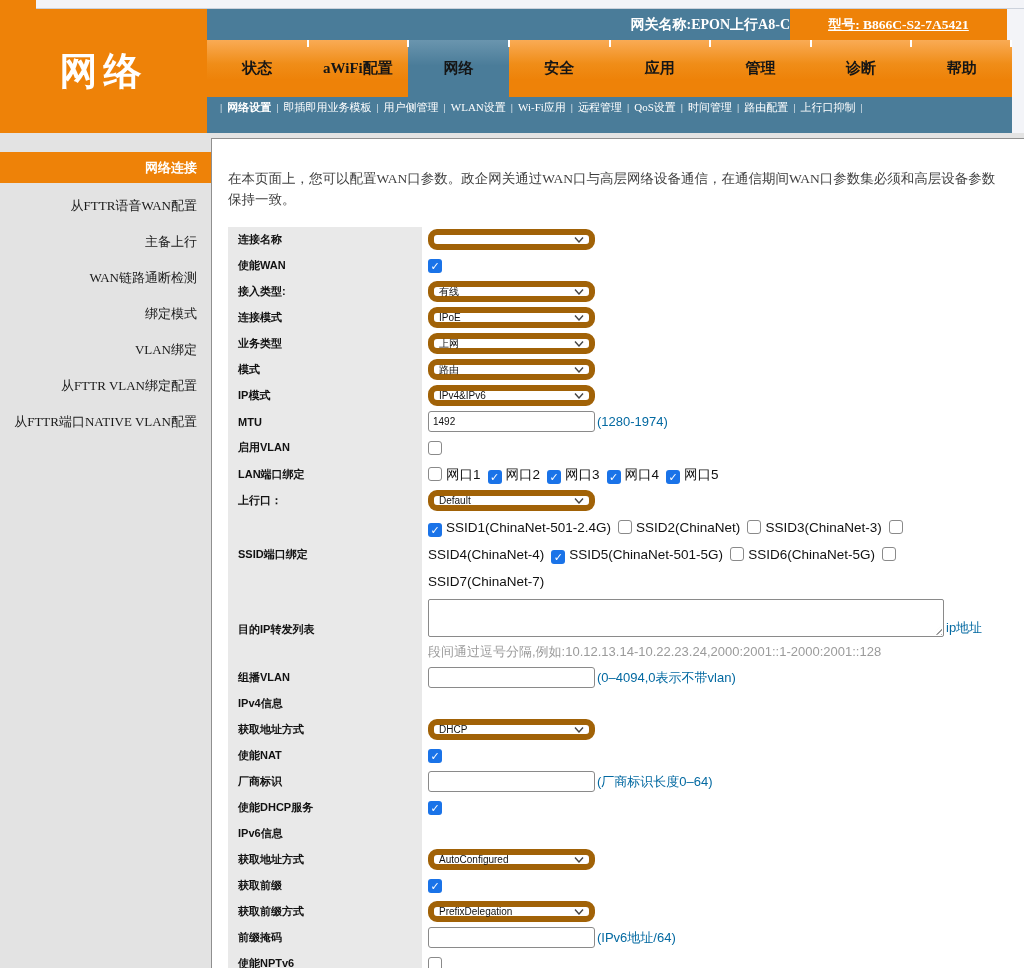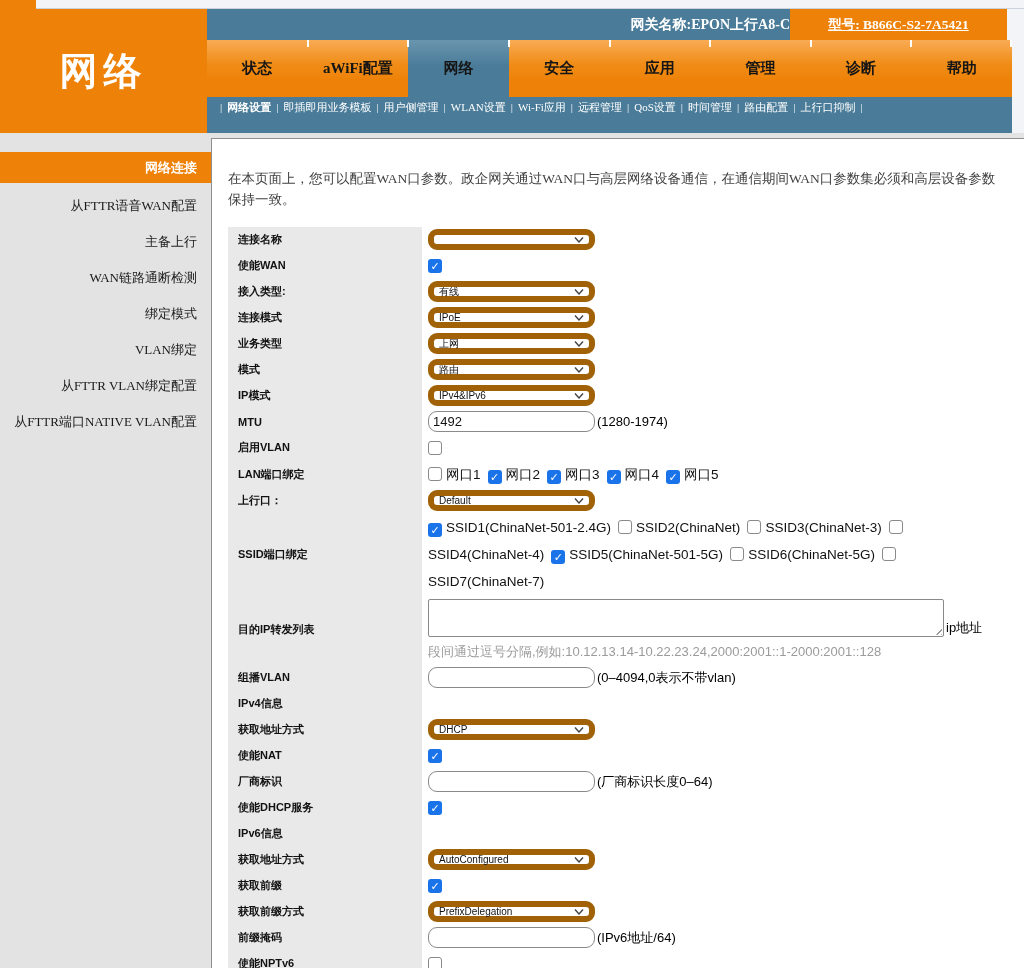--- a/index.html
+++ b/index.html
@@ -53,23 +53,23 @@
 
   
   .frow{display:flex;align-items:stretch;min-height:26px;}
   .flabel{flex:0 0 194px;width:194px;background:#e9e9e9;display:flex;align-items:center;
           padding-left:10px;font-size:11px;font-weight:bold;color:#111;}
   .fctrl{flex:1;display:flex;align-items:center;margin-left:6px;flex-wrap:wrap;}
   .fctrl.col{flex-direction:column;align-items:flex-start;justify-content:space-between;padding:4px 0;}
 
   .sel{width:167px;height:21px;border:6px solid #a16207;border-radius:9px;background:#fff;
        display:flex;align-items:center;justify-content:space-between;padding:0 5px;font-size:10px;color:#111;cursor:pointer;}
-  .inp{width:167px;height:21px;border:1px solid #8a8a8a;border-radius:9px;background:#fff;
-       display:flex;align-items:center;padding:0 4px;font-size:13px;color:#111;}
-  .hint{color:#000000;font-size:13px;margin-left:2px;}
+  .inp{width:167px;height:21px;border:1px solid #8a8a8a;border-radius:3px;background:#fff;
+       display:flex;align-items:center;padding:0 4px;font-size:10px;color:#111;}
+  .hint{color:#0369a1;font-size:13px;margin-left:2px;}
   .cb{display:inline-block;width:14px;height:14px;border-radius:3px;background:var(--cbblue);color:#fff;
       font-size:11px;line-height:14px;text-align:center;font-weight:bold;vertical-align:-2px;cursor:pointer;}
   .cb.un{background:#fff;border:1px solid #8a8a8a;}
   .optgroup{display:block;max-width:535px;line-height:27px;font-size:13.5px;color:#111;}
   .optgroup .cb{margin:0 4px 0 7px;}
   .optgroup .cb.first{margin-left:0;}
   .ta-line{display:flex;align-items:flex-end;}
   .ta{width:516px;height:38px;border:1px solid #8a8a8a;border-radius:2px;background:#fff;position:relative;cursor:text;}
   .ta::after{content:"";position:absolute;right:1px;bottom:1px;width:9px;height:9px;
              background:repeating-linear-gradient(-45deg,#999 0 1px,transparent 1px 3.5px);

